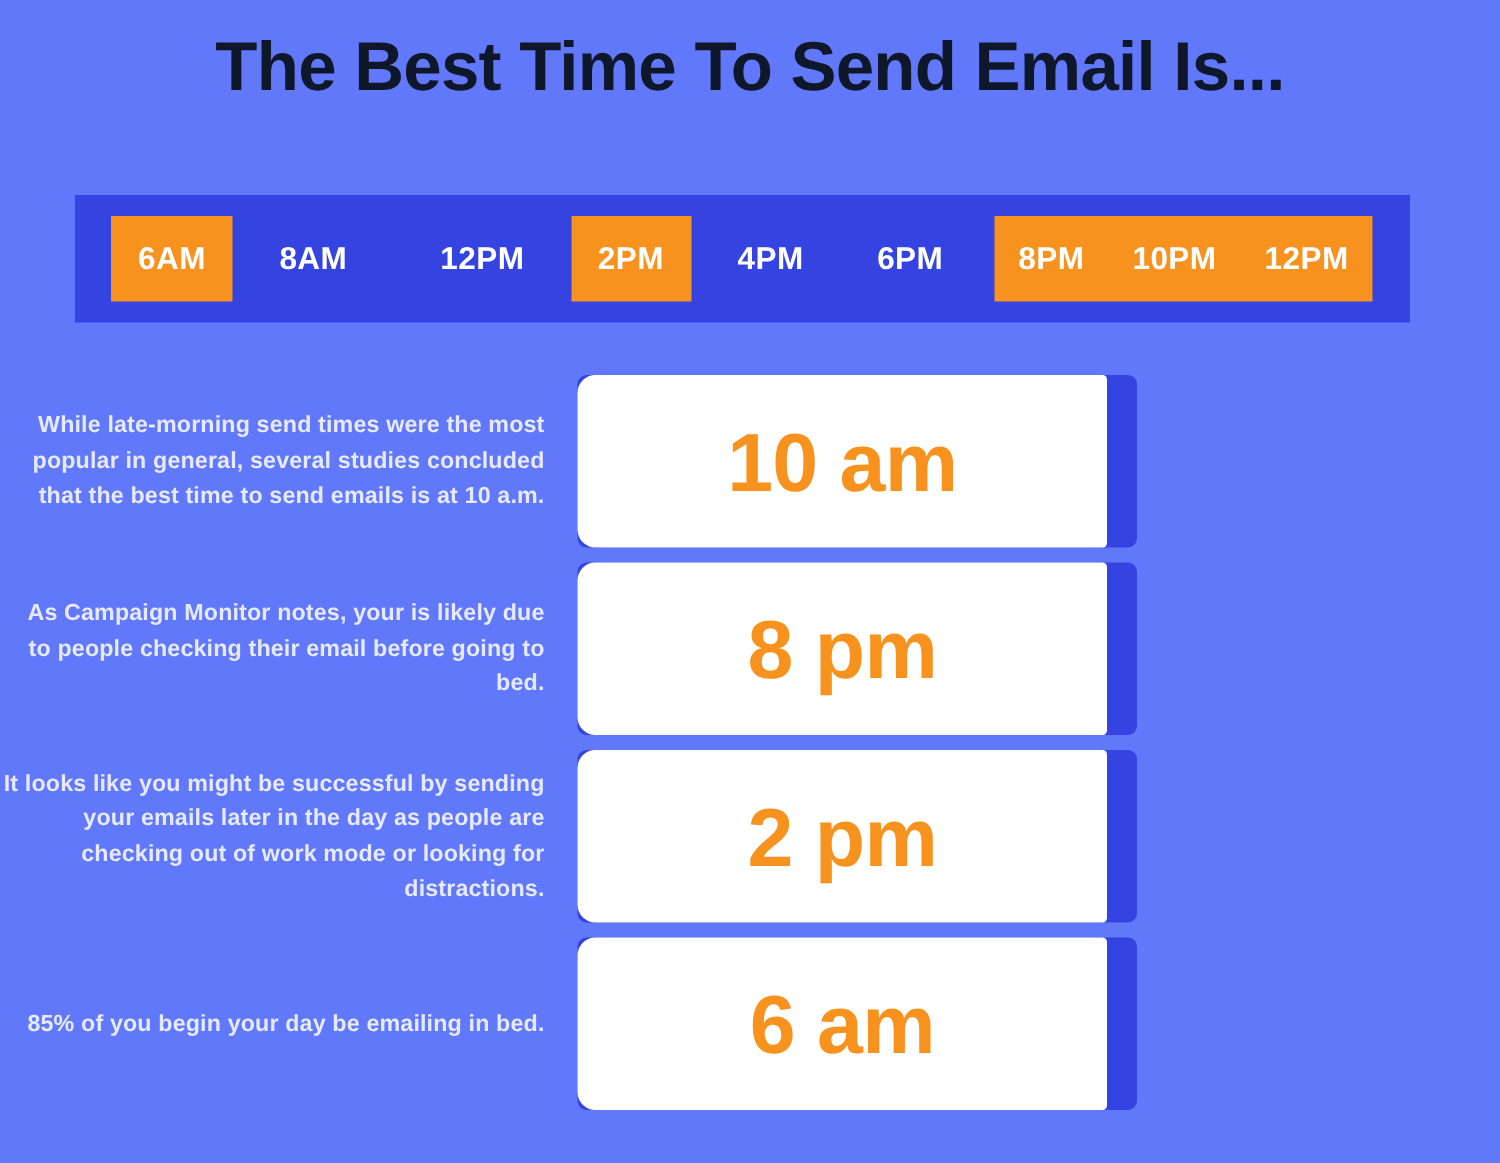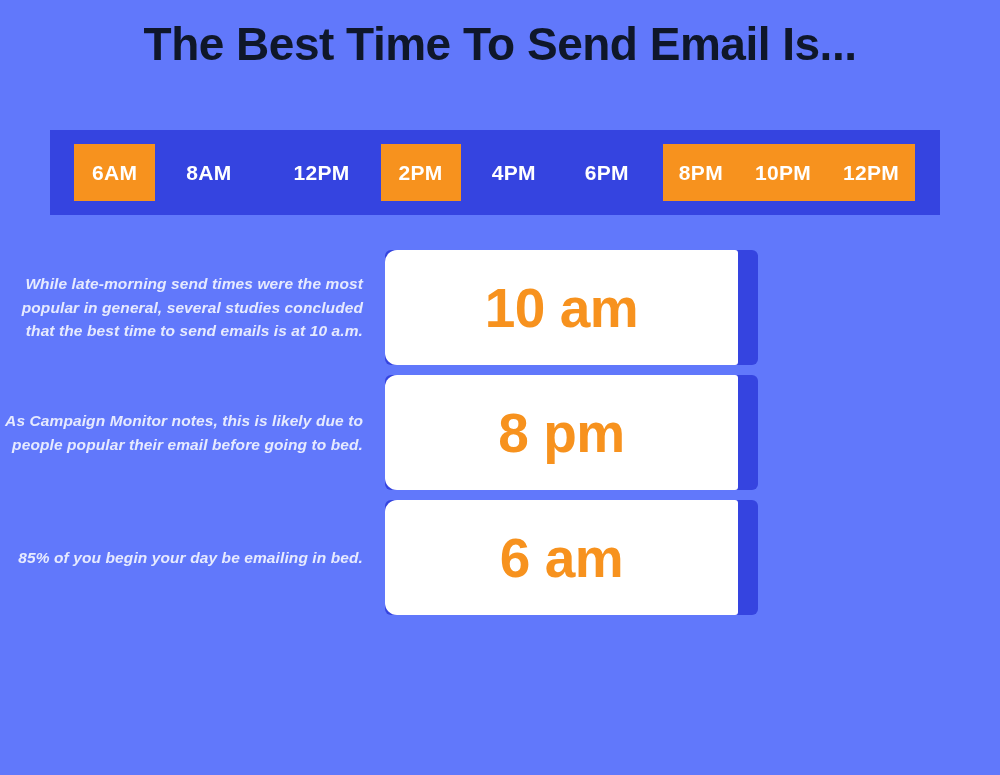--- a/index.html
+++ b/index.html
@@ -80,21 +80,20 @@
   }
   .row-text {
     width:385px;
     padding-right:22px;
     text-align:right;
     color:#E6EAFE;
     font-size:15.5px;
     font-weight:bold;
     line-height:23.5px;
     letter-spacing:0.1px;
-    font-style:italic;
   }
   .card-wrap {
     position:relative;
     width:373px;
     height:115px;
     margin-left:0;
   }
   .card-accent {
     position:absolute;
     left:0; top:0;
@@ -158,29 +157,38 @@
     <div class="row-text">While late-morning send times were the most popular in general, several studies concluded that the best time to send emails is at 10 a.m.</div>
     <div class="card-wrap">
       <div class="card-accent"></div>
       <div class="card-face">
         <span class="card-label">10 am</span>
       </div>
     </div>
   </div>
 
   <div class="row">
-    <div class="row-text">As Campaign Monitor notes, this is likely due to people popular their email before going to bed.</div>
+    <div class="row-text">As Campaign Monitor notes, your is likely due to people checking their email before going to bed.</div>
     <div class="card-wrap">
       <div class="card-accent"></div>
       <div class="card-face">
         <span class="card-label">8 pm</span>
       </div>
     </div>
   </div>
 
+  <div class="row">
+    <div class="row-text">It looks like you might be successful by sending your emails later in the day as people are checking out of work mode or looking for distractions.</div>
+    <div class="card-wrap">
+      <div class="card-accent"></div>
+      <div class="card-face">
+        <span class="card-label">2 pm</span>
+      </div>
+    </div>
+  </div>
 
   <div class="row">
     <div class="row-text">85% of you begin your day be emailing in bed.</div>
     <div class="card-wrap">
       <div class="card-accent"></div>
       <div class="card-face">
         <span class="card-label">6 am</span>
       </div>
     </div>
   </div>

